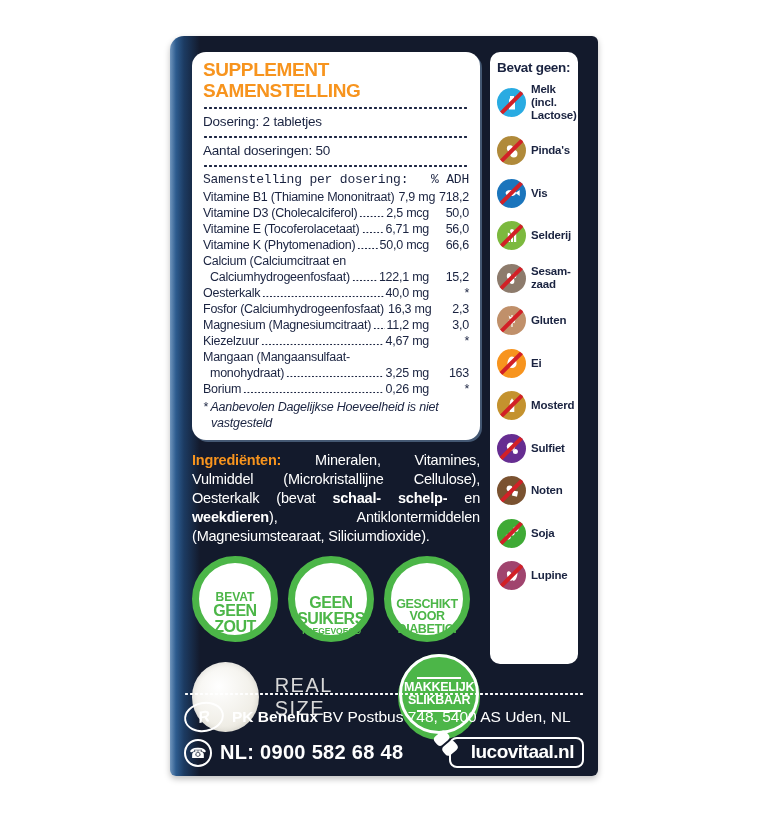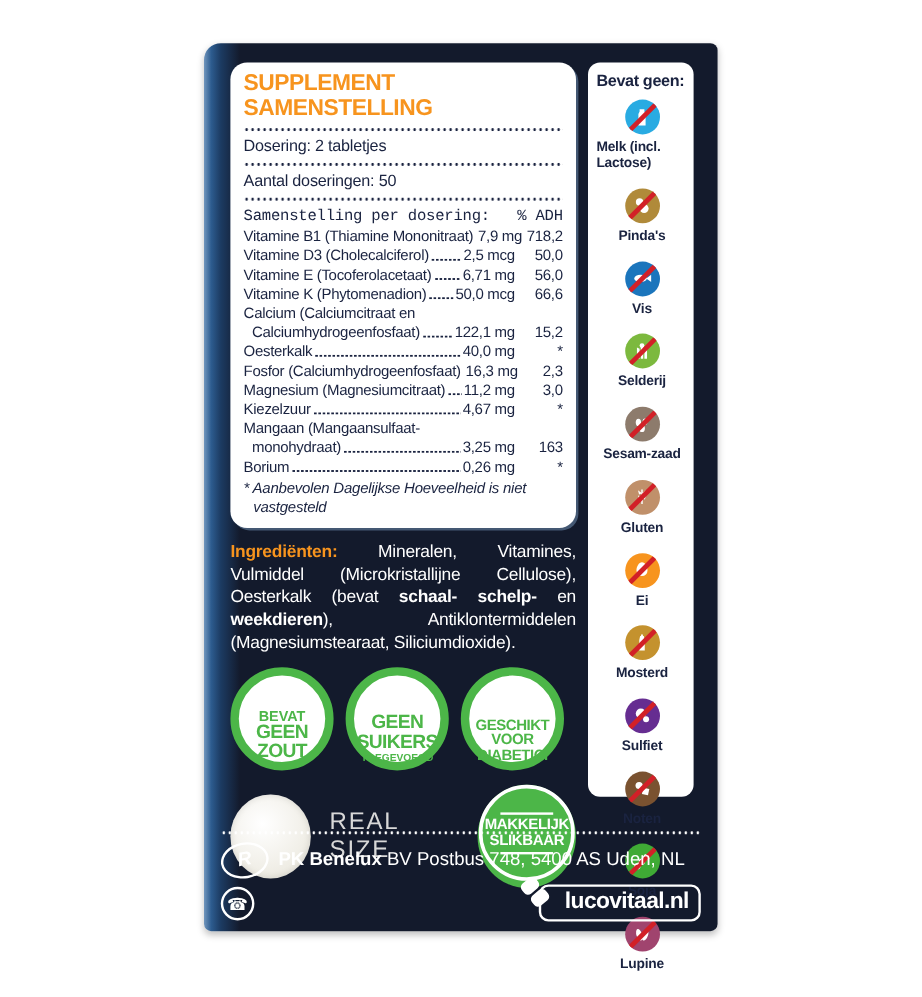--- a/index.html
+++ b/index.html
@@ -46,21 +46,21 @@
   .rs-label{color:#d8d8d8;font-size:20px;letter-spacing:1.5px;margin:0 14px 0 16px;}
   .mbadge{width:86px;height:86px;border-radius:50%;background:#4cb648;display:flex;align-items:flex-start;justify-content:center;margin-left:auto;}
   .mbadge-in{width:74px;height:74px;border-radius:50%;border:3px solid #fff;background:#4cb648;
              display:flex;flex-direction:column;align-items:center;justify-content:center;
              color:#fff;font-weight:800;font-size:12.5px;line-height:1.1;letter-spacing:-.3px;text-align:center;}
   .mrule{width:44px;height:2px;background:#fff;margin:2px 0;}
   
   .rightcol{position:absolute;left:320px;top:16px;width:88px;height:612px;background:#fff;border-radius:10px;
             padding:8px 5px 0 7px;box-sizing:border-box;color:#1a2340;}
   .bg-title{font-size:13.5px;font-weight:800;letter-spacing:-.3px;margin-bottom:8px;}
-  .bg-item{display:flex;align-items:center;gap:5px;margin-bottom:13.5px;flex-direction:column;}
+  .bg-item{display:flex;align-items:center;gap:5px;margin-bottom:13.5px;}
   .bg-circle{position:relative;width:29px;height:29px;border-radius:50%;flex:0 0 29px;overflow:hidden;
              display:flex;align-items:center;justify-content:center;}
   .slash{position:absolute;left:-10%;top:50%;width:120%;height:4px;background:#d22027;
          transform:translateY(-50%) rotate(-45deg);}
   .bg-label{font-size:11.5px;font-weight:700;line-height:1.15;letter-spacing:-.2px;}
   .bg-circle svg{width:16px;height:16px;fill:#fff;}
   
   .footer{position:absolute;left:14px;right:14px;bottom:8px;color:#fff;}
   .f-row1{display:flex;align-items:center;gap:8px;margin-top:6px;font-size:15.5px;}
   .f-row2{display:flex;align-items:center;gap:8px;margin-top:5px;}
@@ -341,20 +341,21 @@
     </div>
 
     <div class="footer">
       <div class="dotline white"></div>
       <div class="f-row1">
         <span class="pk-logo">R</span>
         <span><span class="bold">PK Benelux</span><span> BV Postbus 748, 5400 AS Uden, NL</span></span>
       </div>
       <div class="f-row2">
         <span class="phone-ic">☎</span>
+        <span class="phone-txt">NL: 0900 582 68 48</span>
         <span class="luco">
           <span class="pill">
               <span></span>
               <span></span>
             </span>
           <span class="luco-txt">lucovitaal.nl</span>
         </span>
       </div>
     </div>
 

